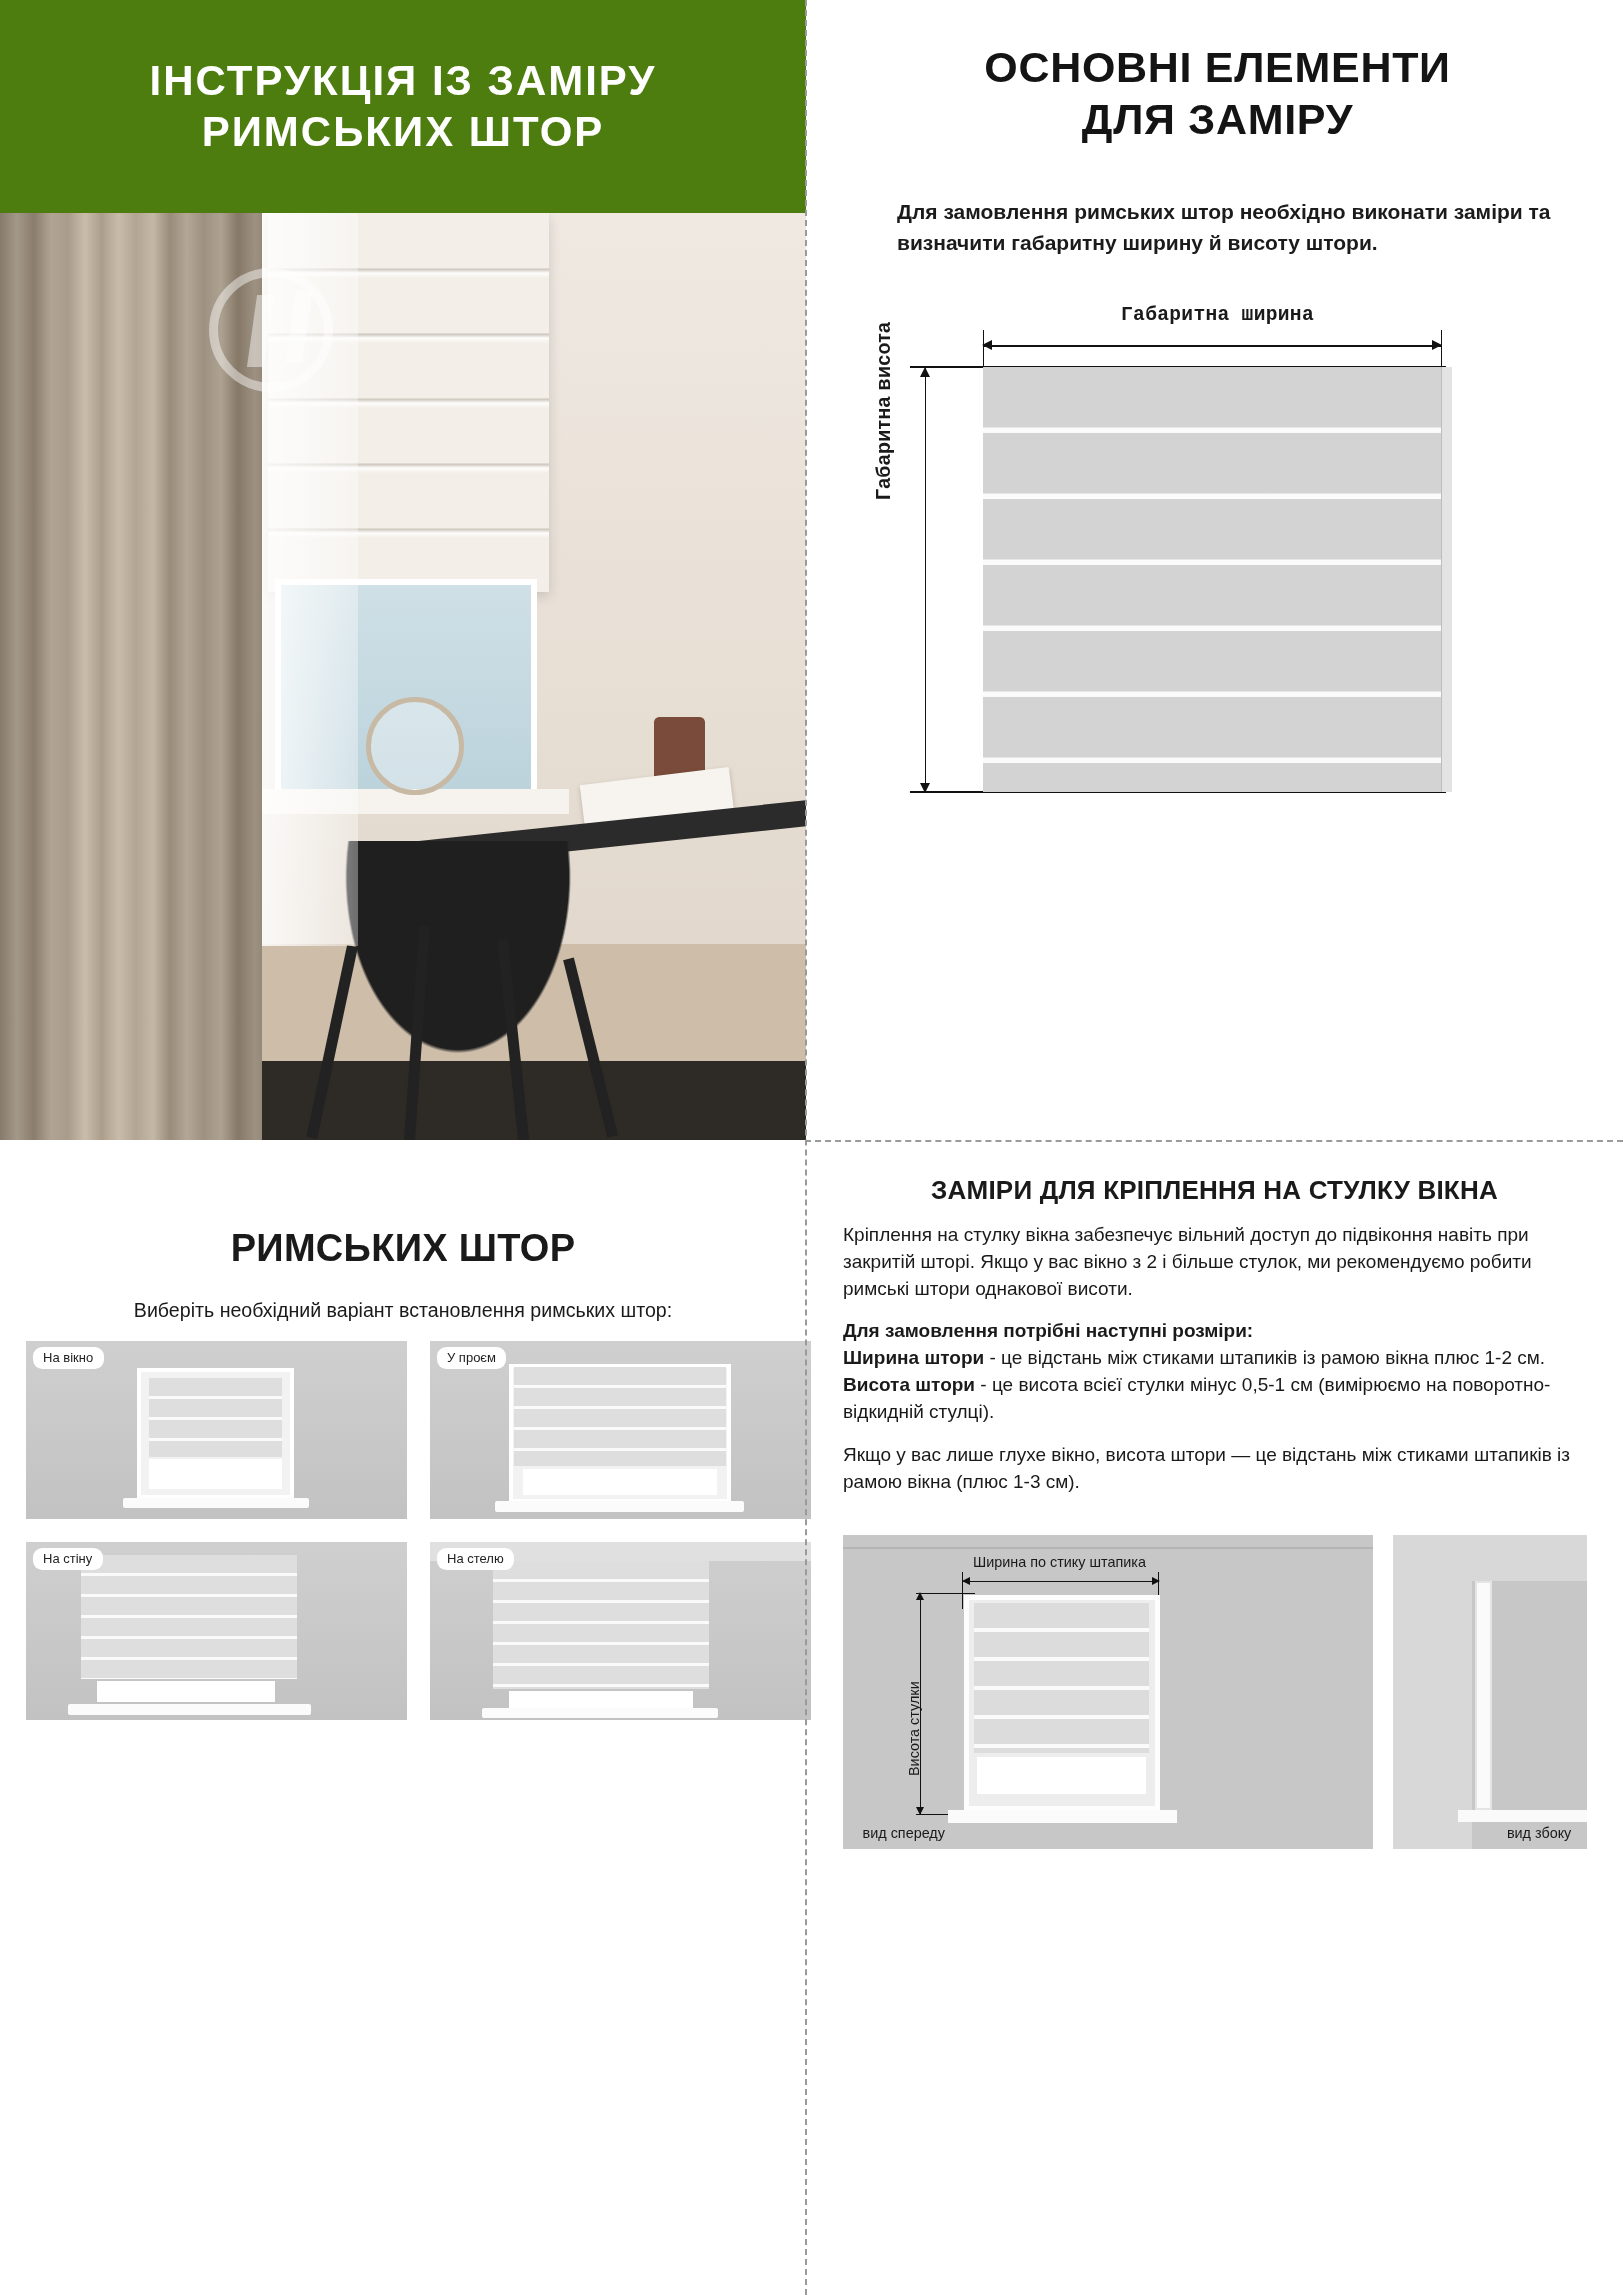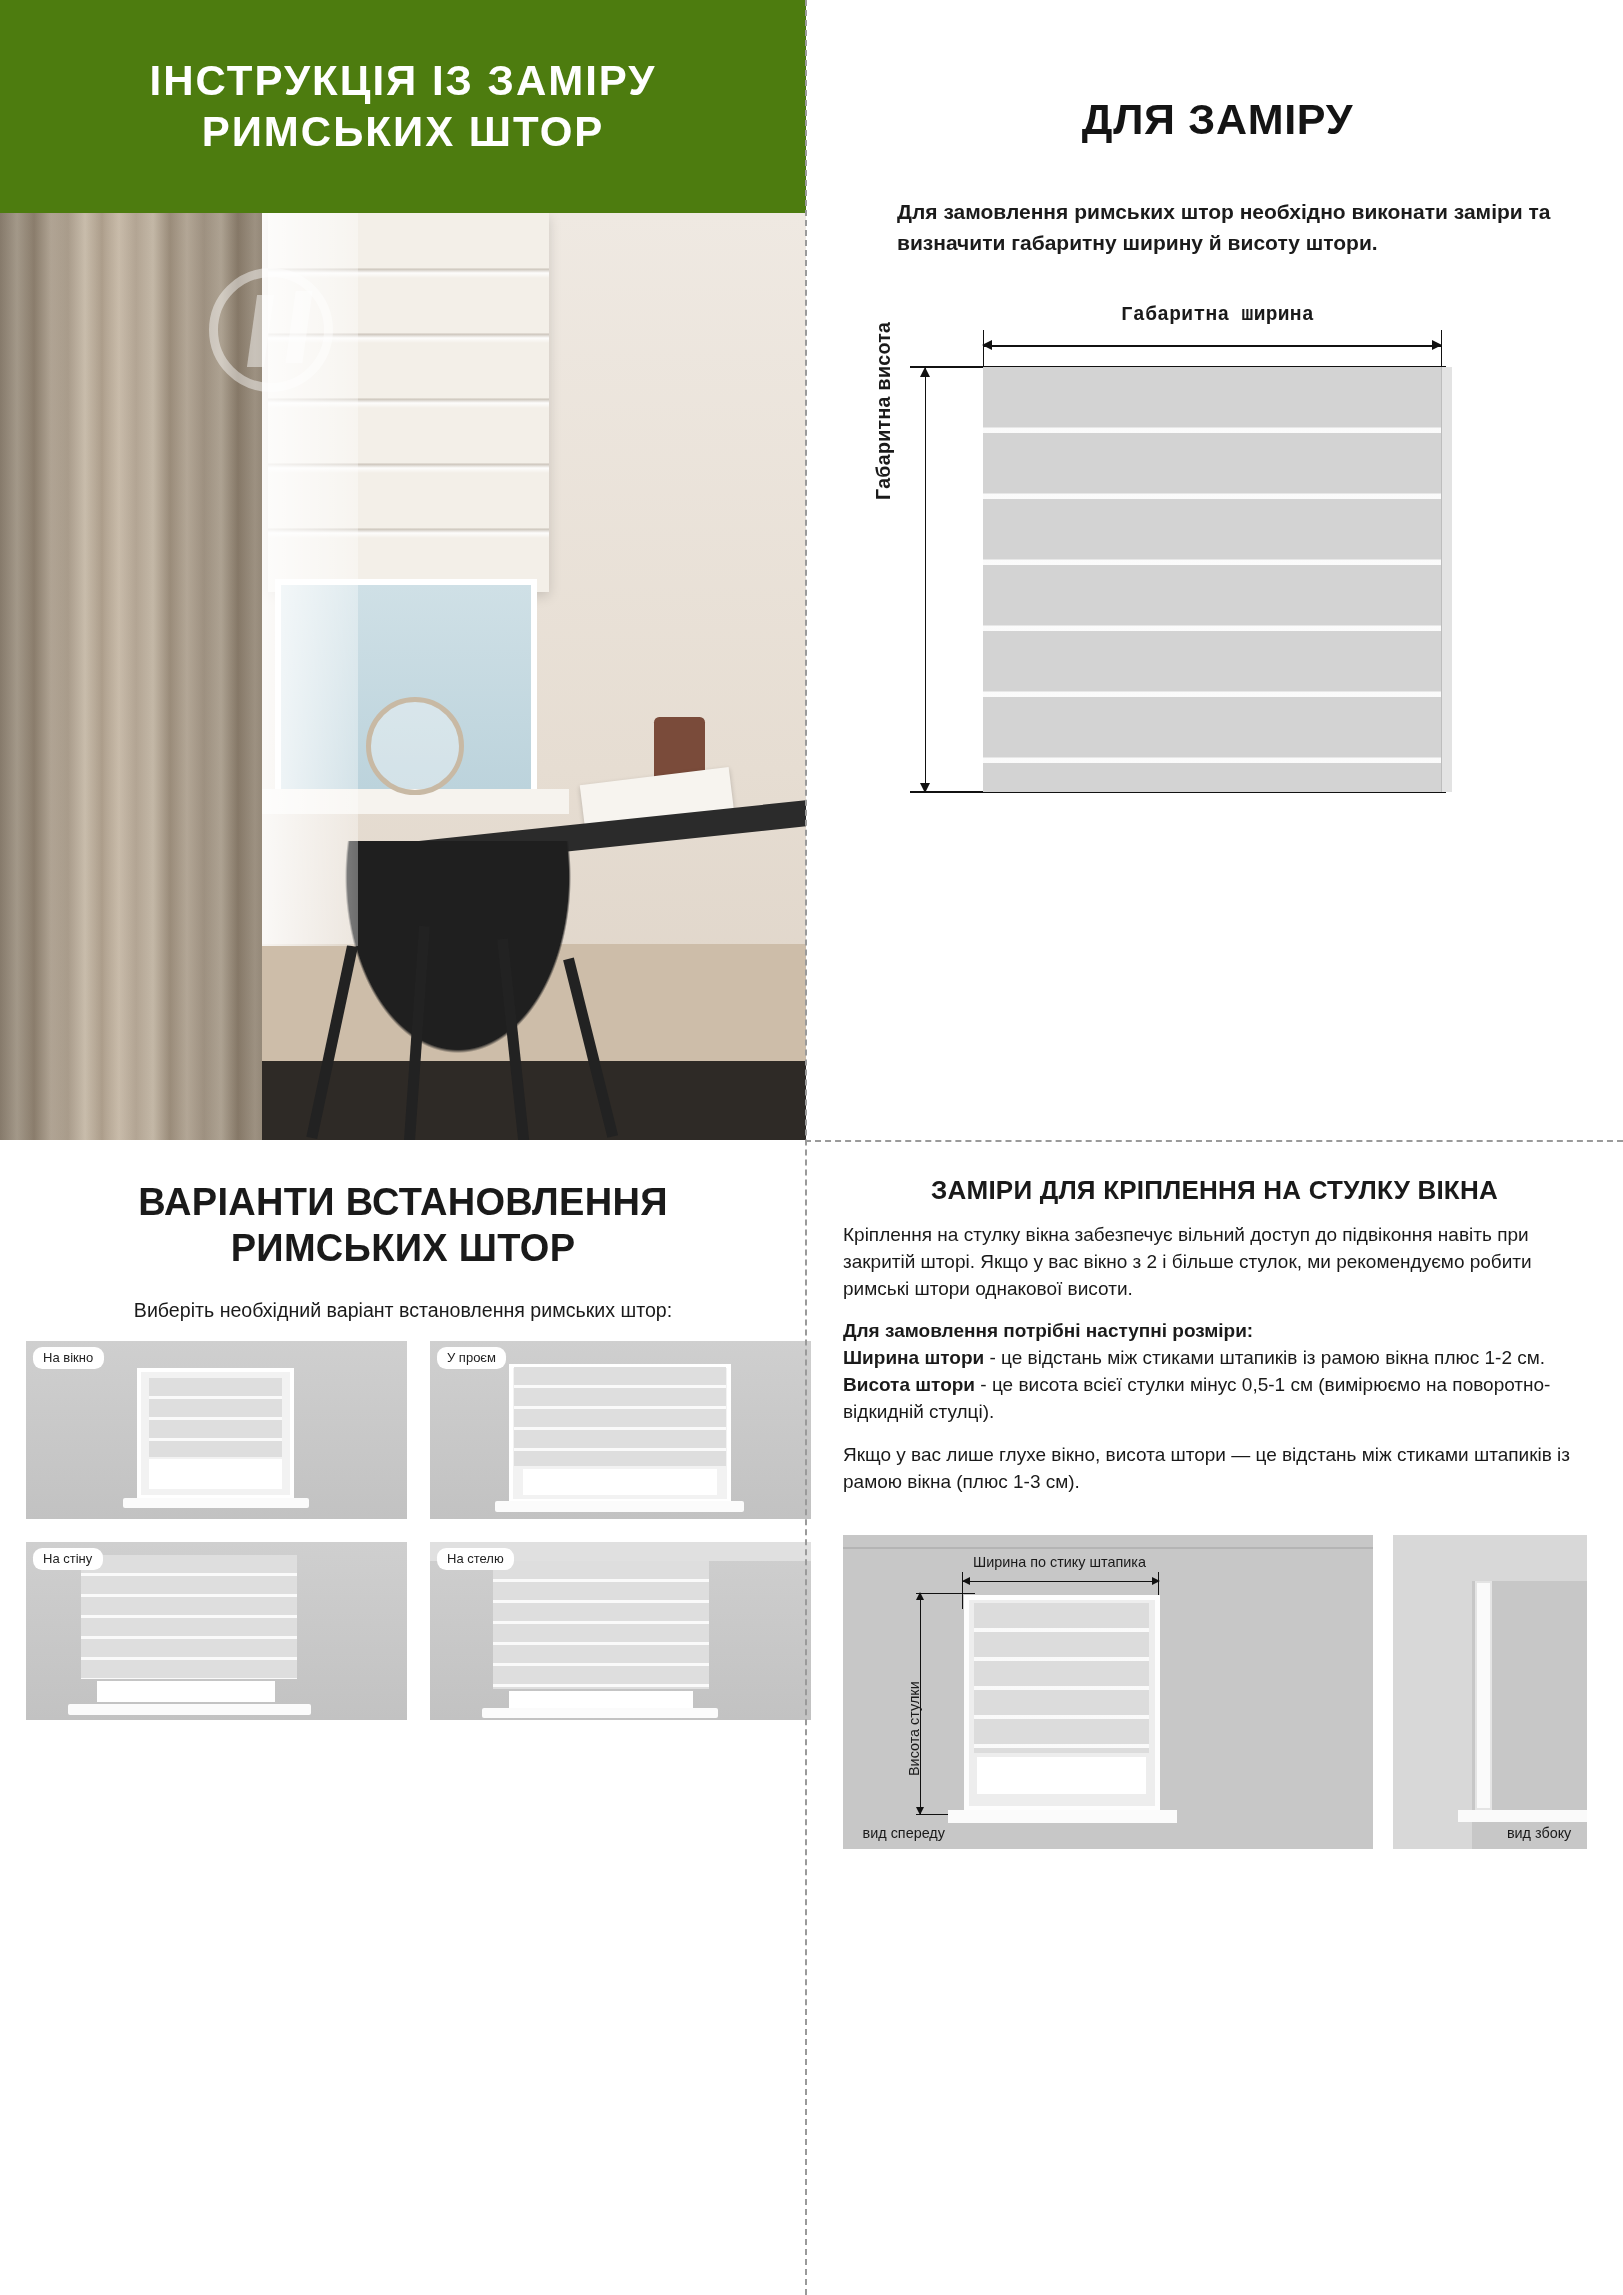--- a/index.html
+++ b/index.html
@@ -653,21 +653,21 @@
       <div class="cz-bracket"></div>
       <div class="cz-chain"></div>
       <div class="cz-ring"></div>
     </div>
 
     <div class="wm wm-1"></div>
   </section>
 
   <section class="q2">
     <h1>
-      <br>
+      <span>ОСНОВНІ ЕЛЕМЕНТИ</span><br>
       <span>ДЛЯ ЗАМІРУ</span>
     </h1>
 
     <p class="intro">Для замовлення римських штор необхідно виконати заміри та визначити габаритну ширину й висоту штори.</p>
 
     <div class="diagram">
       <div class="dim-label-top">Габаритна ширина</div>
       <div class="tick-v-l"></div>
       <div class="tick-v-r"></div>
       <div class="arrow-h"></div>
@@ -677,21 +677,21 @@
       <div class="tick-h-b"></div>
       <div class="arrow-v"></div>
 
       <div class="blind"></div>
       <div class="blind-side"></div>
     </div>
   </section>
 
   <section class="q3">
     <h2>
-      <span>ВАРІАНТИ ВСТАНОВЛЕННЯ</span><br>
+      <br>
       <span>РИМСЬКИХ ШТОР</span>
     </h2>
 
     <p class="lead">Виберіть необхідний варіант встановлення римських штор:</p>
 
 
     <div class="grid4">
 
       <div class="cell">
         <div class="wall"></div>

